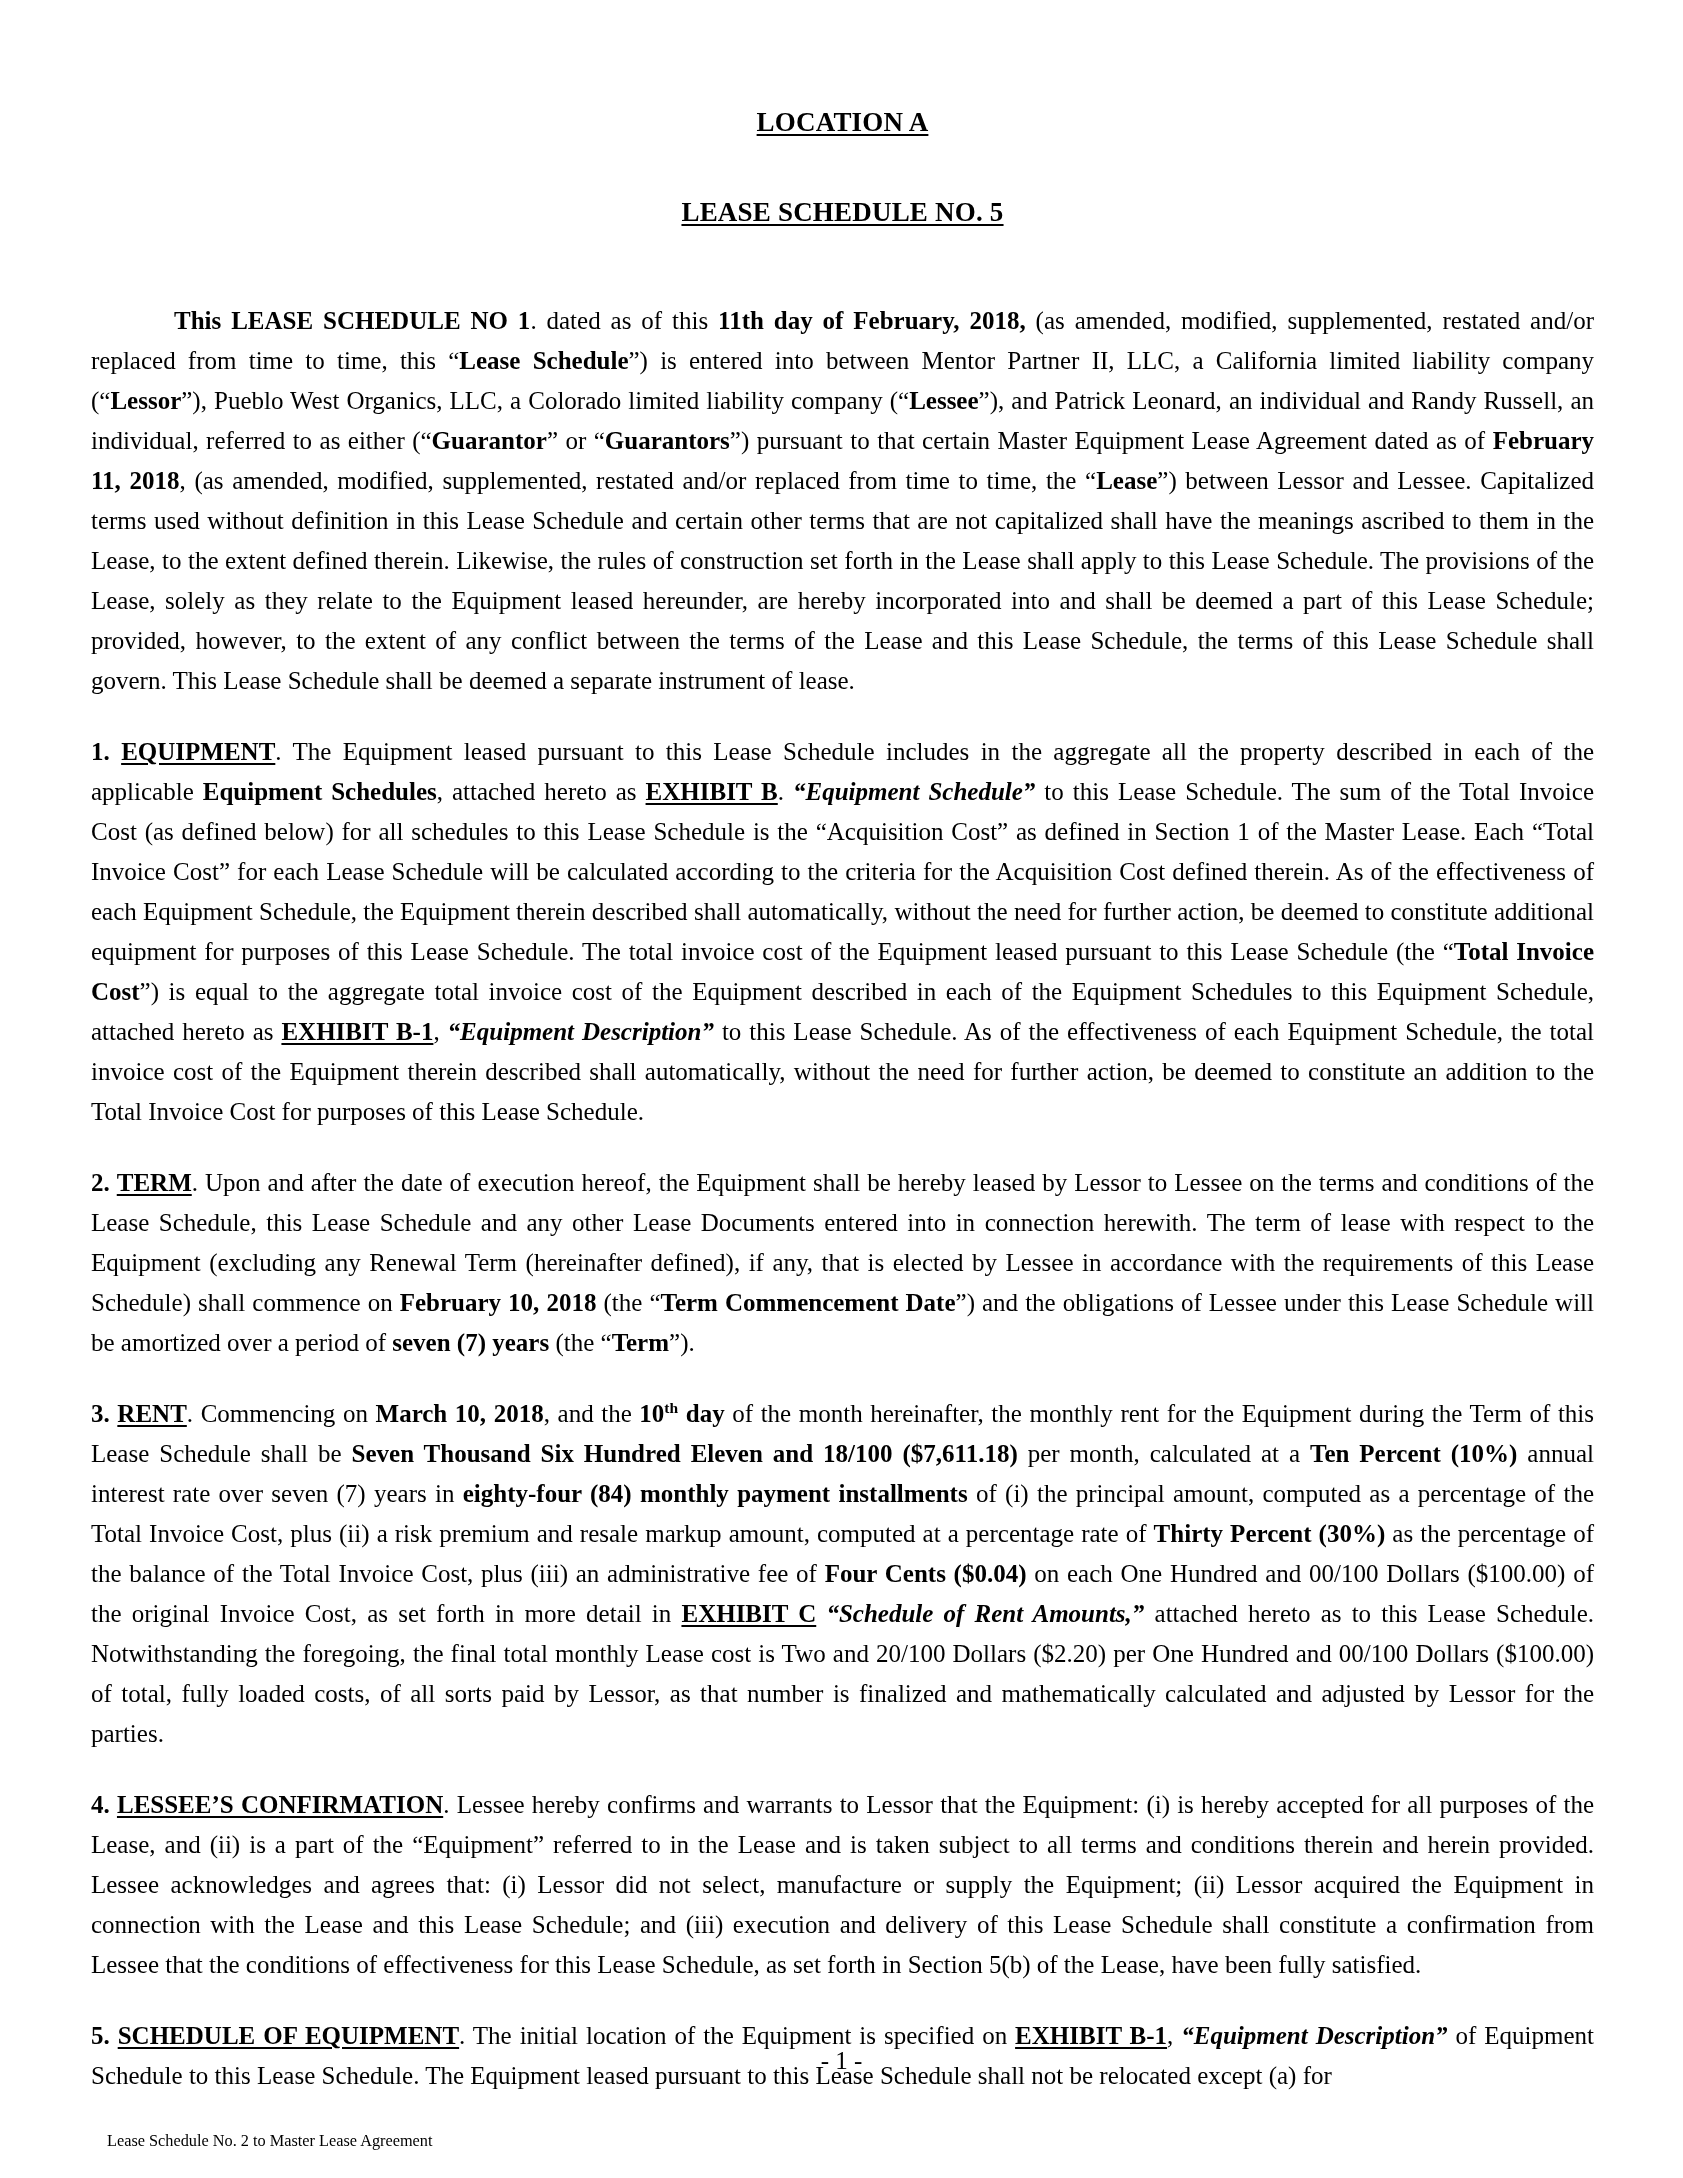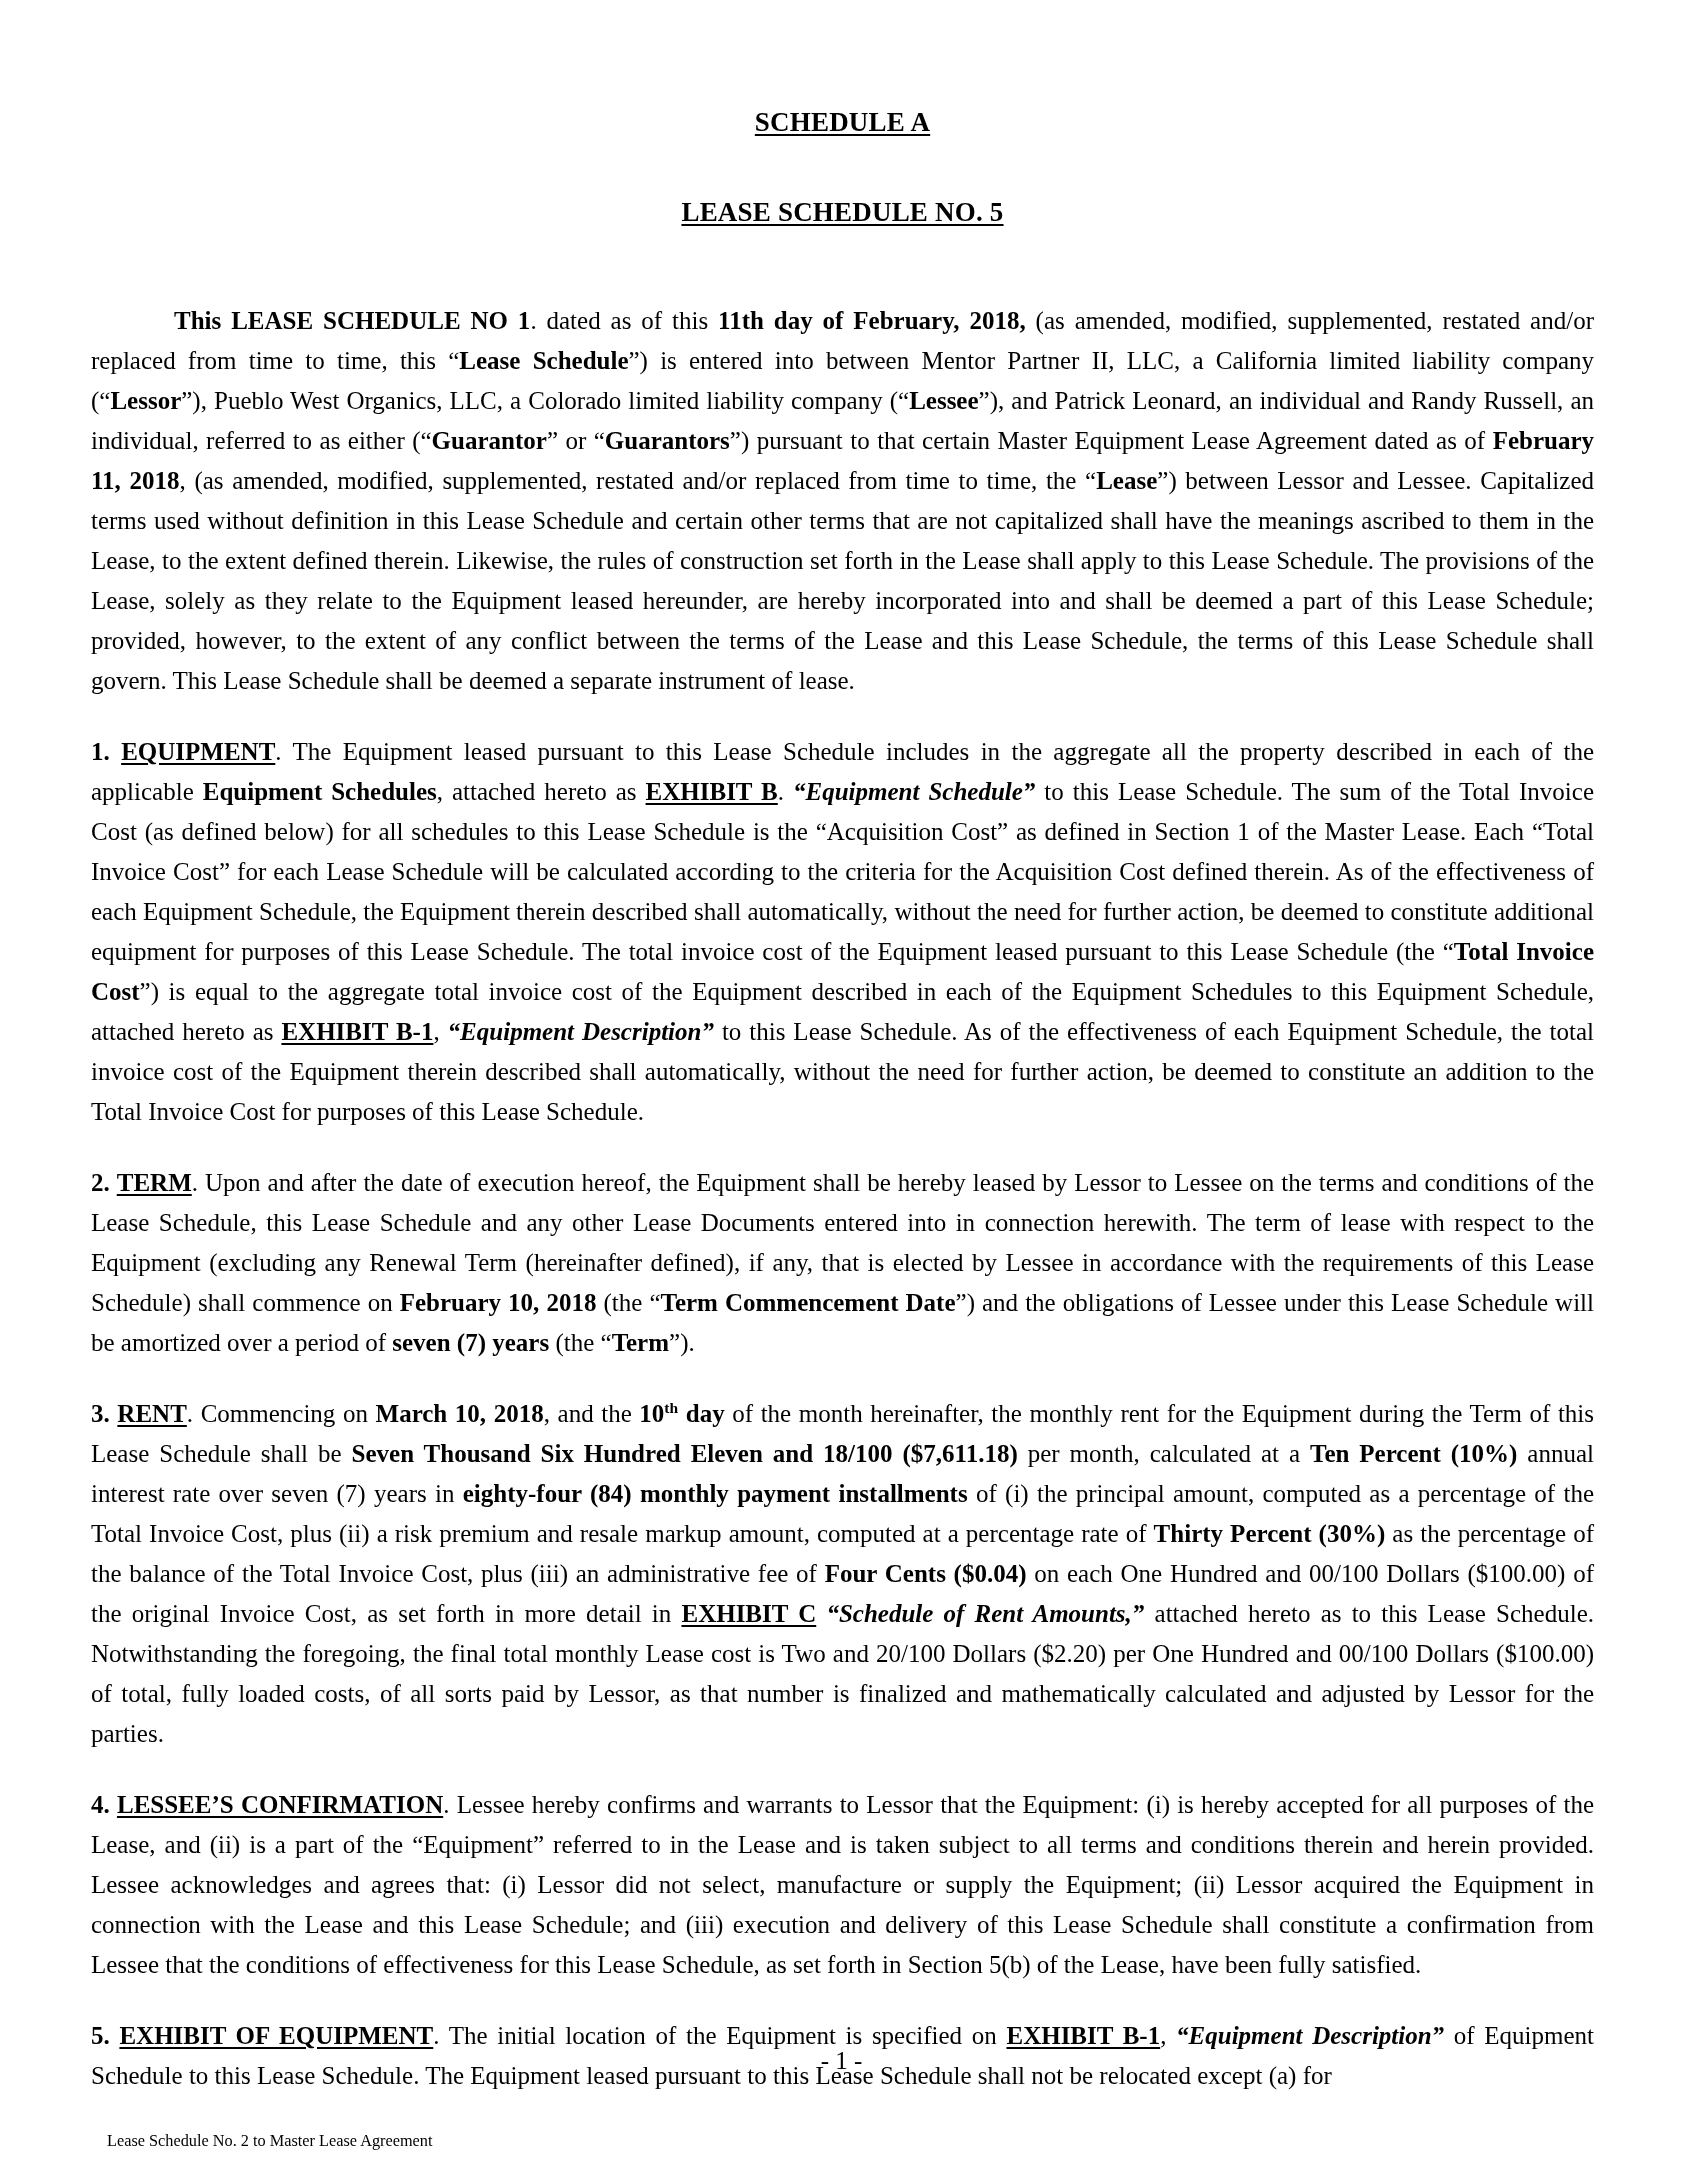--- a/index.html
+++ b/index.html
@@ -81,35 +81,35 @@
     top: 2131px;
     font-size: 16.3px;
   }
 </style>
 </head>
 <body>
 
 <div class="page">
   <div class="content">
 
-    <div class="doc-title"><span class="u">SCHEDULE A</span></div>
+    <div class="doc-title"><span class="u">LOCATION A</span></div>
     <div class="title-gap-1"></div>
     <div class="doc-title"><span class="u">LEASE SCHEDULE NO. 5</span></div>
     <div class="title-gap-2"></div>
 
     <p class="para indent"><b>This LEASE SCHEDULE NO 1</b><span>. dated as of this </span><b>11th day of February, 2018,</b><span> (as amended, modified, supplemented, restated and/or replaced from time to time, this “</span><b>Lease Schedule</b><span>”) is entered into between Mentor Partner II, LLC, a California limited liability company (“</span><b>Lessor</b><span>”), Pueblo West Organics, LLC, a Colorado limited liability company (“</span><b>Lessee</b><span>”), and Patrick Leonard, an individual and Randy Russell, an individual, referred to as either (“</span><b>Guarantor</b><span>” or “</span><b>Guarantors</b><span>”) pursuant to that certain Master Equipment Lease Agreement dated as of </span><b>February 11, 2018</b><span>, (as amended, modified, supplemented, restated and/or replaced from time to time, the “</span><b>Lease</b><span>”) between Lessor and Lessee. Capitalized terms used without definition in this Lease Schedule and certain other terms that are not capitalized shall have the meanings ascribed to them in the Lease, to the extent defined therein. Likewise, the rules of construction set forth in the Lease shall apply to this Lease Schedule. The provisions of the Lease, solely as they relate to the Equipment leased hereunder, are hereby incorporated into and shall be deemed a part of this Lease Schedule; provided, however, to the extent of any conflict between the terms of the Lease and this Lease Schedule, the terms of this Lease Schedule shall govern. This Lease Schedule shall be deemed a separate instrument of lease.</span></p>
 
     <p class="para"><b>1.</b> <span class="bu">EQUIPMENT</span><span>. The Equipment leased pursuant to this Lease Schedule includes in the aggregate all the property described in each of the applicable </span><b>Equipment Schedules</b><span>, attached hereto as </span><span class="bu">EXHIBIT B</span><span>. </span><span class="bi">“Equipment Schedule”</span><span> to this Lease Schedule. The sum of the Total Invoice Cost (as defined below) for all schedules to this Lease Schedule is the “Acquisition Cost” as defined in Section 1 of the Master Lease. Each “Total Invoice Cost” for each Lease Schedule will be calculated according to the criteria for the Acquisition Cost defined therein. As of the effectiveness of each Equipment Schedule, the Equipment therein described shall automatically, without the need for further action, be deemed to constitute additional equipment for purposes of this Lease Schedule. The total invoice cost of the Equipment leased pursuant to this Lease Schedule (the “</span><b>Total Invoice Cost</b><span>”) is equal to the aggregate total invoice cost of the Equipment described in each of the Equipment Schedules to this Equipment Schedule, attached hereto as </span><span class="bu">EXHIBIT B-1</span><span>, </span><span class="bi">“Equipment Description”</span><span> to this Lease Schedule. As of the effectiveness of each Equipment Schedule, the total invoice cost of the Equipment therein described shall automatically, without the need for further action, be deemed to constitute an addition to the Total Invoice Cost for purposes of this Lease Schedule.</span></p>
 
     <p class="para"><b>2.</b> <span class="bu">TERM</span><span>. Upon and after the date of execution hereof, the Equipment shall be hereby leased by Lessor to Lessee on the terms and conditions of the Lease Schedule, this Lease Schedule and any other Lease Documents entered into in connection herewith. The term of lease with respect to the Equipment (excluding any Renewal Term (hereinafter defined), if any, that is elected by Lessee in accordance with the requirements of this Lease Schedule) shall commence on </span><b>February 10, 2018</b><span> (the “</span><b>Term Commencement Date</b><span>”) and the obligations of Lessee under this Lease Schedule will be amortized over a period of </span><b>seven (7) years</b><span> (the “</span><b>Term</b><span>”).</span></p>
 
     <p class="para"><b>3.</b> <span class="bu">RENT</span><span>. Commencing on </span><b>March 10, 2018</b><span>, and the </span><b><span>10</span><sup>th</sup><span> day</span></b><span> of the month hereinafter, the monthly rent for the Equipment during the Term of this Lease Schedule shall be </span><b>Seven Thousand Six Hundred Eleven and 18/100 ($7,611.18)</b><span> per month, calculated at a </span><b>Ten Percent (10%)</b><span> annual interest rate over seven (7) years in </span><b>eighty-four (84) monthly payment installments</b><span> of (i) the principal amount, computed as a percentage of the Total Invoice Cost, plus (ii) a risk premium and resale markup amount, computed at a percentage rate of </span><b>Thirty Percent (30%)</b><span> as the percentage of the balance of the Total Invoice Cost, plus (iii) an administrative fee of </span><b>Four Cents ($0.04)</b><span> on each One Hundred and 00/100 Dollars ($100.00) of the original Invoice Cost, as set forth in more detail in </span><span class="bu">EXHIBIT C</span><span> </span><span class="bi">“Schedule of Rent Amounts,”</span><span> attached hereto as to this Lease Schedule. Notwithstanding the foregoing, the final total monthly Lease cost is Two and 20/100 Dollars ($2.20) per One Hundred and 00/100 Dollars ($100.00) of total, fully loaded costs, of all sorts paid by Lessor, as that number is finalized and mathematically calculated and adjusted by Lessor for the parties.</span></p>
 
     <p class="para"><b>4.</b> <span class="bu">LESSEE’S CONFIRMATION</span><span>. Lessee hereby confirms and warrants to Lessor that the Equipment: (i) is hereby accepted for all purposes of the Lease, and (ii) is a part of the “Equipment” referred to in the Lease and is taken subject to all terms and conditions therein and herein provided. Lessee acknowledges and agrees that: (i) Lessor did not select, manufacture or supply the Equipment; (ii) Lessor acquired the Equipment in connection with the Lease and this Lease Schedule; and (iii) execution and delivery of this Lease Schedule shall constitute a confirmation from Lessee that the conditions of effectiveness for this Lease Schedule, as set forth in Section 5(b) of the Lease, have been fully satisfied.</span></p>
 
-    <p class="para"><b>5.</b> <span class="bu">EXHIBIT OF EQUIPMENT</span><span>. The initial location of the Equipment is specified on </span><span class="bu">EXHIBIT B-1</span><span>, </span><span class="bi">“Equipment Description”</span><span> of Equipment Schedule to this Lease Schedule. The Equipment leased pursuant to this Lease Schedule shall not be relocated except (a) for</span></p>
+    <p class="para"><b>5.</b> <span class="bu">SCHEDULE OF EQUIPMENT</span><span>. The initial location of the Equipment is specified on </span><span class="bu">EXHIBIT B-1</span><span>, </span><span class="bi">“Equipment Description”</span><span> of Equipment Schedule to this Lease Schedule. The Equipment leased pursuant to this Lease Schedule shall not be relocated except (a) for</span></p>
 
   </div>
 
   <div class="page-number">- 1 -</div>
   <div class="footer-note">Lease Schedule No. 2 to Master Lease Agreement</div>
 </div>
 
 
 </body></html>

